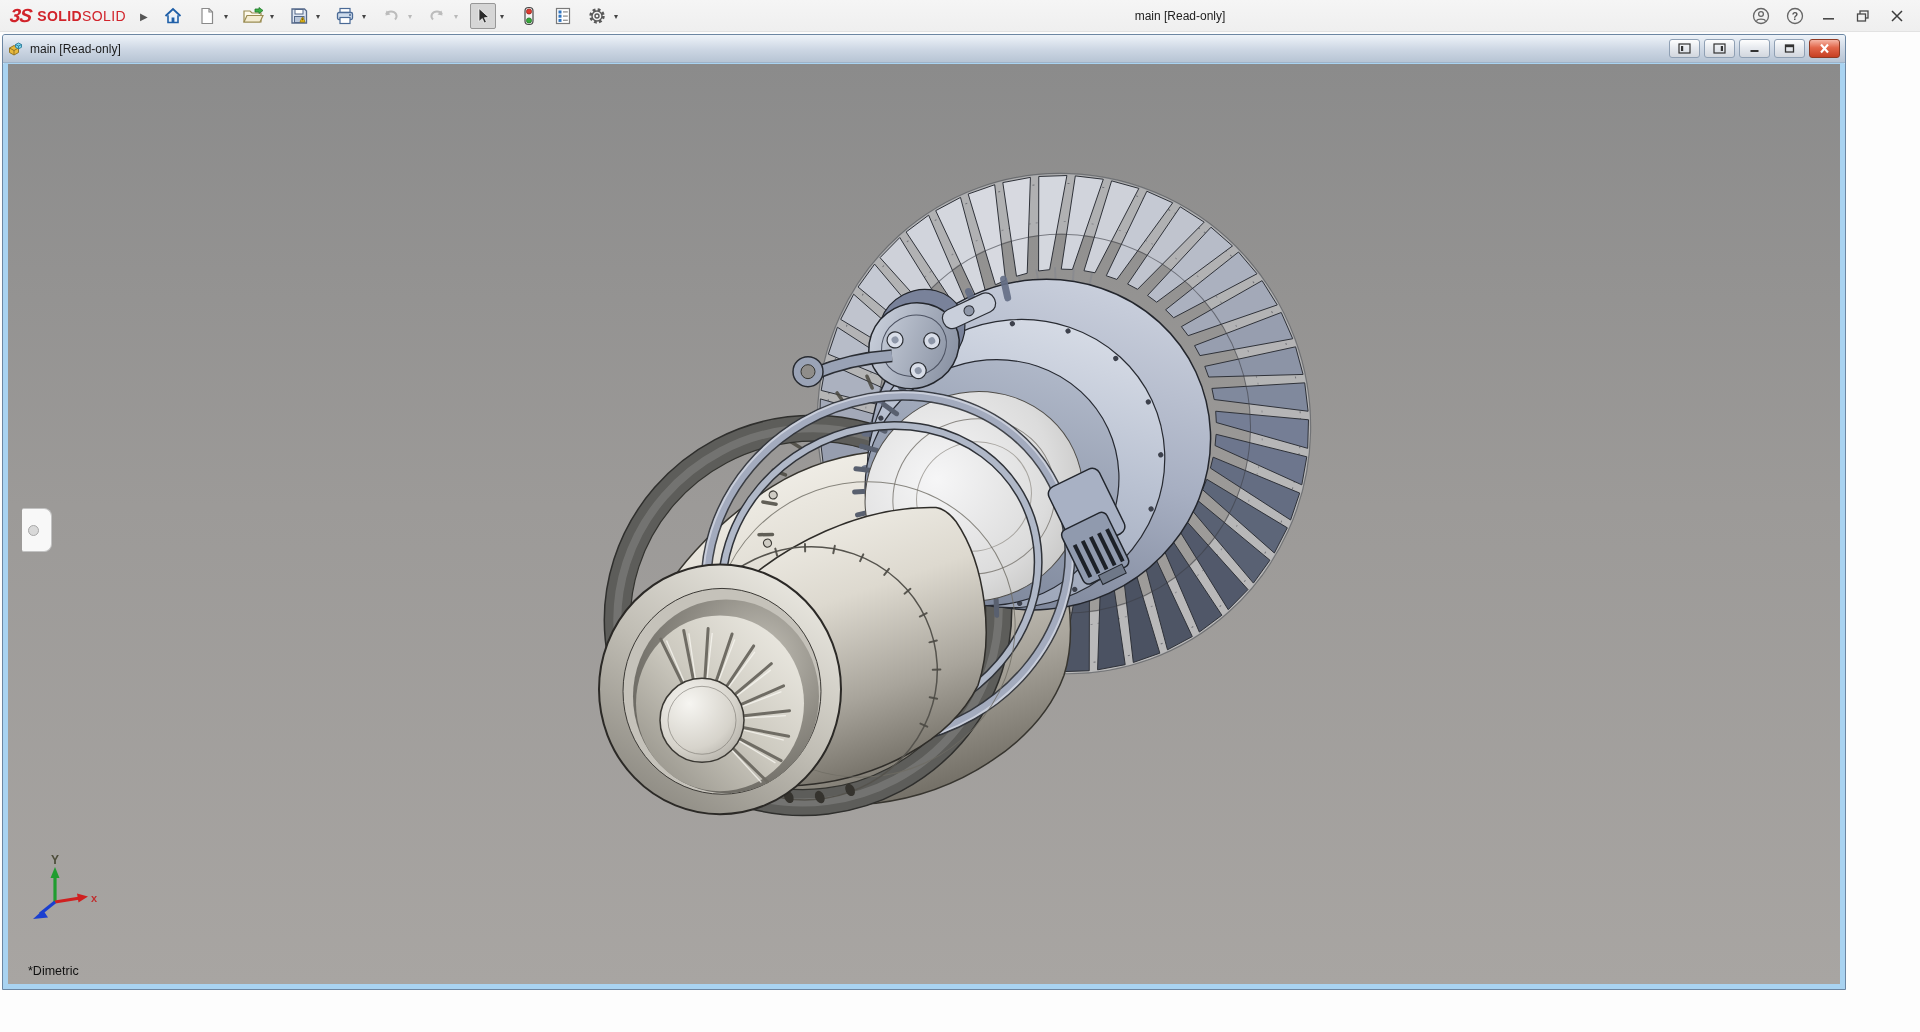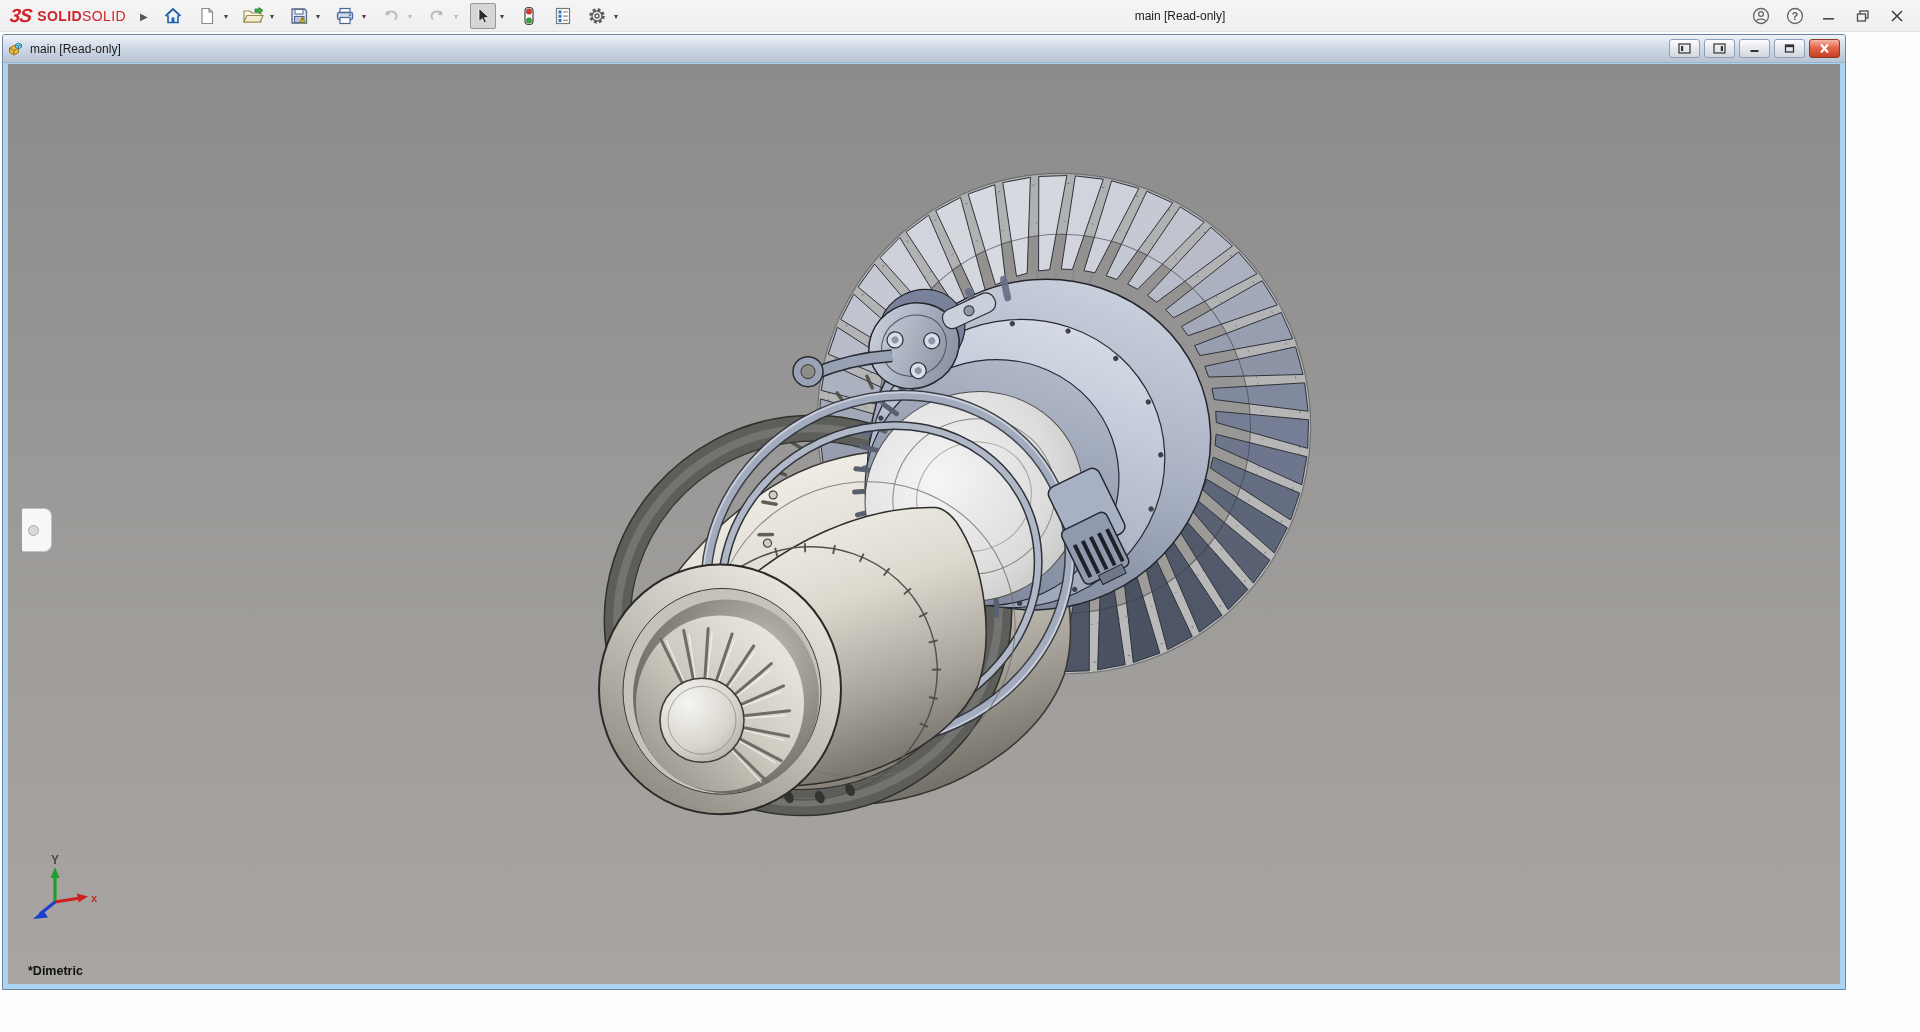--- a/index.html
+++ b/index.html
@@ -49,21 +49,21 @@
     background:linear-gradient(180deg,#8b8b8b 0%, #9c9a98 48%, #a8a5a2 100%); }
   .viewport svg.engine { position:absolute; inset:0; width:100%; height:100%; }
 
   .flyout-tab { position:absolute; left:14px; top:444px; width:30px; height:44px;
     background:#f8f8f8; border:1px solid #c2c2c2; border-left:none;
     border-radius:2px 8px 8px 2px; display:flex; align-items:center; }
   .flyout-tab .dot { width:11px; height:11px; border-radius:50%; background:#d9d9d9;
     border:1px solid #a8a8a8; margin-left:6px; }
 
   .triad { position:absolute; left:16px; bottom:32px; }
-  .view-label { position:absolute; left:20px; bottom:6px; font-size:12.5px; font-weight:bold; color:#111; }
+  .view-label { position:absolute; left:20px; bottom:6px; font-size:12.5px; font-weight:normal; color:#111; }
   text { font-family:"Liberation Sans", sans-serif; }
 </style>
 </head>
 <body>
 
 <div class="appbar">
   <div class="brand">
     <span class="brand-mark">3S</span>
     <span class="brand-name"><b>SOLID</b><span>SOLID</span></span>
     <span class="flyout-arrow">▶</span>

